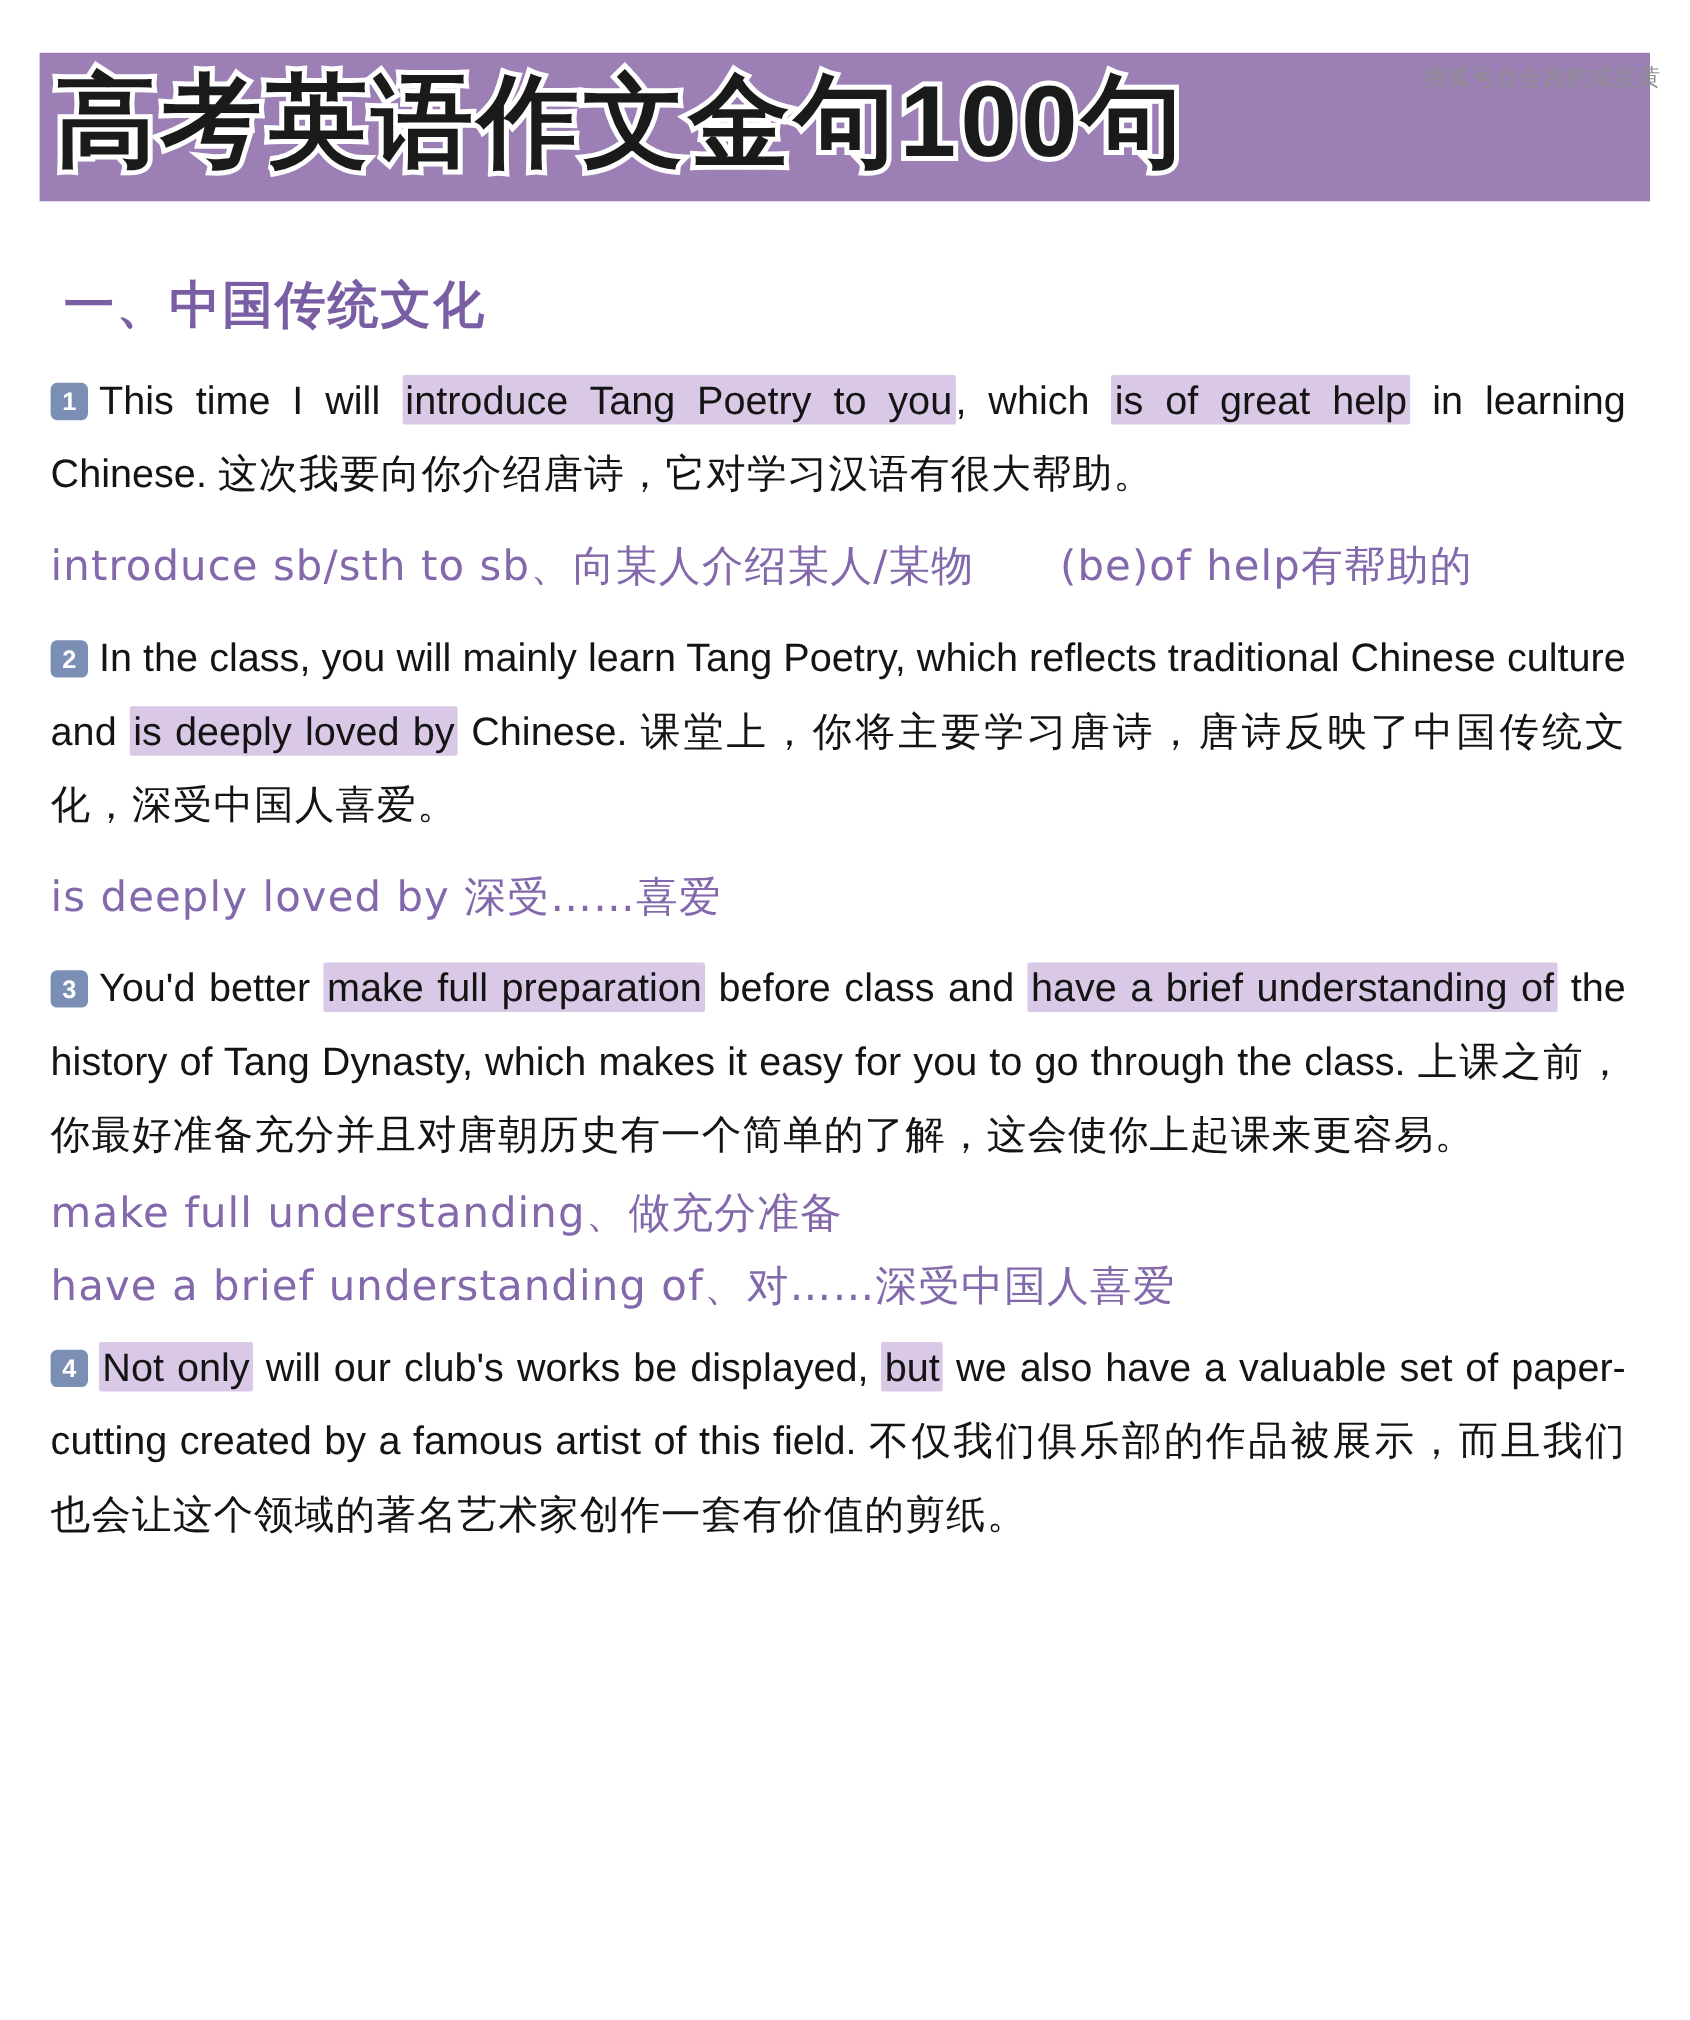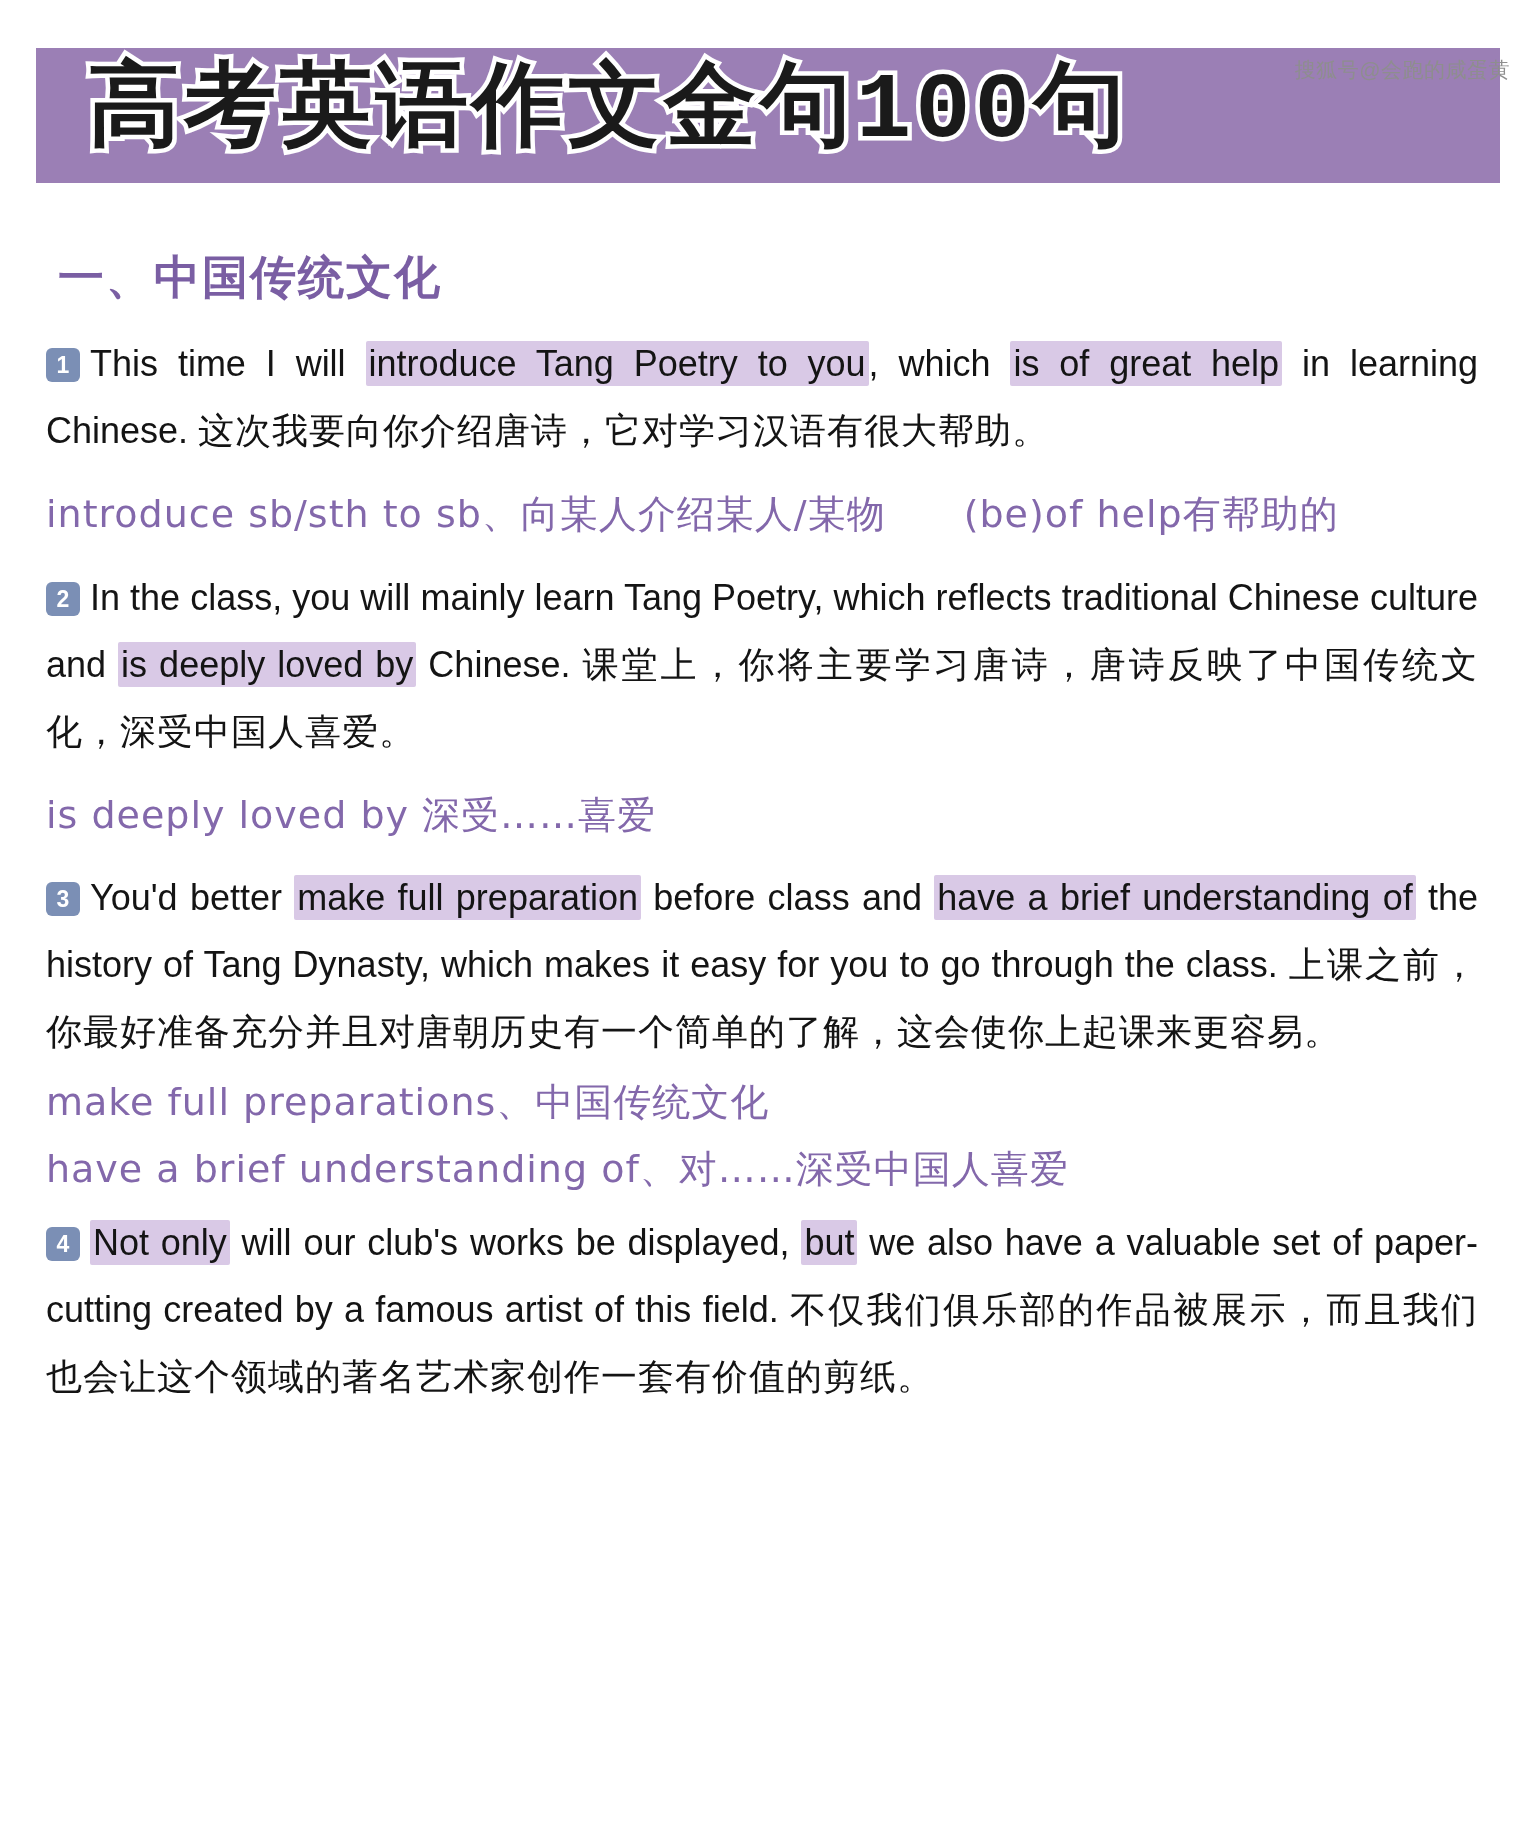--- a/index.html
+++ b/index.html
@@ -36,30 +36,29 @@
   
   .title-banner {
     margin: 48px 36px 0 36px;
     background: #9b7fb5;
     padding: 6px 14px 14px 14px;
     display: flex;
     align-items: center;
     justify-content: flex-start;
   }
   .title-text {
-    font-family: Liberation Mono, monospace;
+    font-family: Liberation Sans, sans-serif;
     font-weight: bold;
     font-size: 92px;
     line-height: 1.25;
     color: #1a1a1a;
     -webkit-text-stroke: 9px #ffffff;
     paint-order: stroke fill;
     letter-spacing: 4px;
     white-space: nowrap;
-    margin-left: 38px;
   }
 
   
   .content {
     padding: 0 46px 60px 46px;
     margin-top: 64px;
   }
 
   .section-heading {
     font-family: "DejaVu Sans", sans-serif;
@@ -139,21 +138,21 @@
       <p class="sentence">
         <span class="num">2</span><span>In the class, you will mainly learn Tang Poetry, which reflects traditional Chinese culture and </span><span class="hl">is deeply loved by</span><span> Chinese. </span><span class="cn">课堂上，你将主要学习唐诗，唐诗反映了中国传统文化，深受中国人喜爱。</span>
       </p>
       <p class="note">is deeply loved by 深受……喜爱</p>
     </div>
 
     <div class="item">
       <p class="sentence">
         <span class="num">3</span><span>You'd better </span><span class="hl">make full preparation</span><span> before class and </span><span class="hl">have a brief understanding of</span><span> the history of Tang Dynasty, which makes it easy for you to go through the class. </span><span class="cn">上课之前，你最好准备充分并且对唐朝历史有一个简单的了解，这会使你上起课来更容易。</span>
       </p>
-      <p class="note tight">make full preparations、中国传统文化</p>
+      <p class="note tight">make full understanding、做充分准备</p>
       <p class="note tight">have a brief understanding of、对……深受中国人喜爱</p>
     </div>
 
     <div class="item">
       <p class="sentence">
         <span class="num">4</span><span class="hl">Not only</span><span> will our club's works be displayed, </span><span class="hl">but</span><span> we also have a valuable set of paper-cutting created by a famous artist of this field. </span><span class="cn">不仅我们俱乐部的作品被展示，而且我们也会让这个领域的著名艺术家创作一套有价值的剪纸。</span>
       </p>
     </div>
 
   </div>

